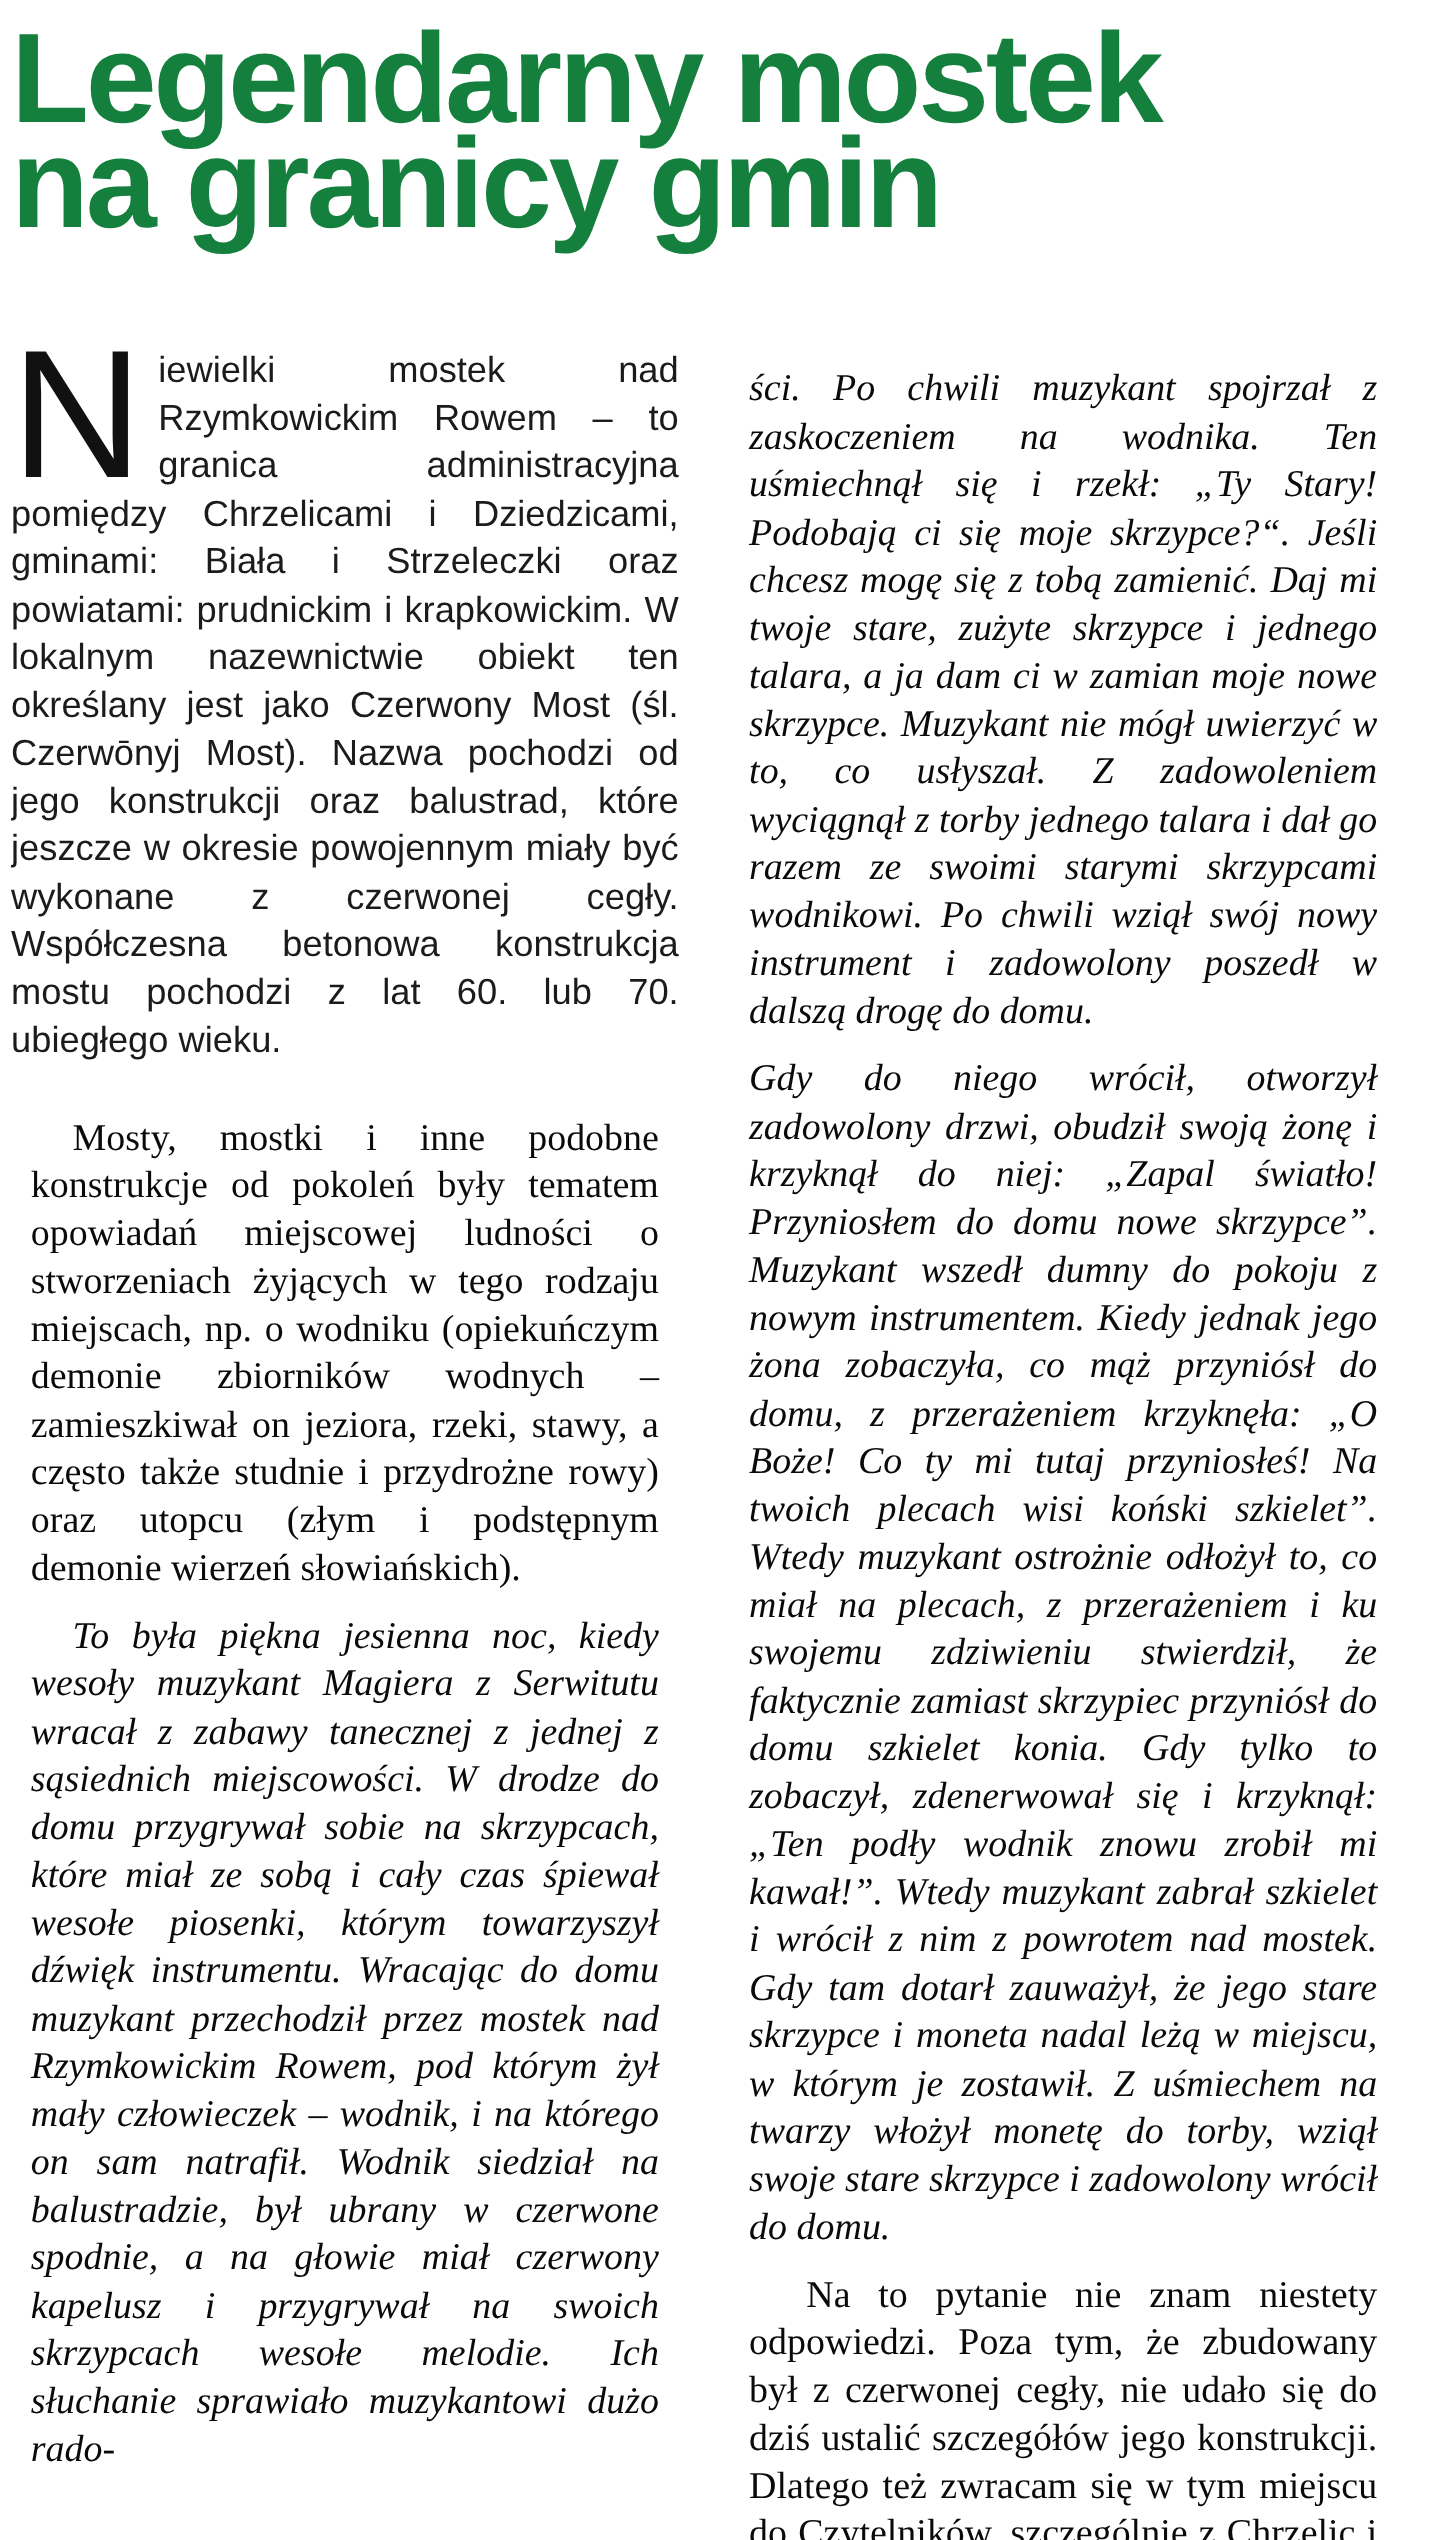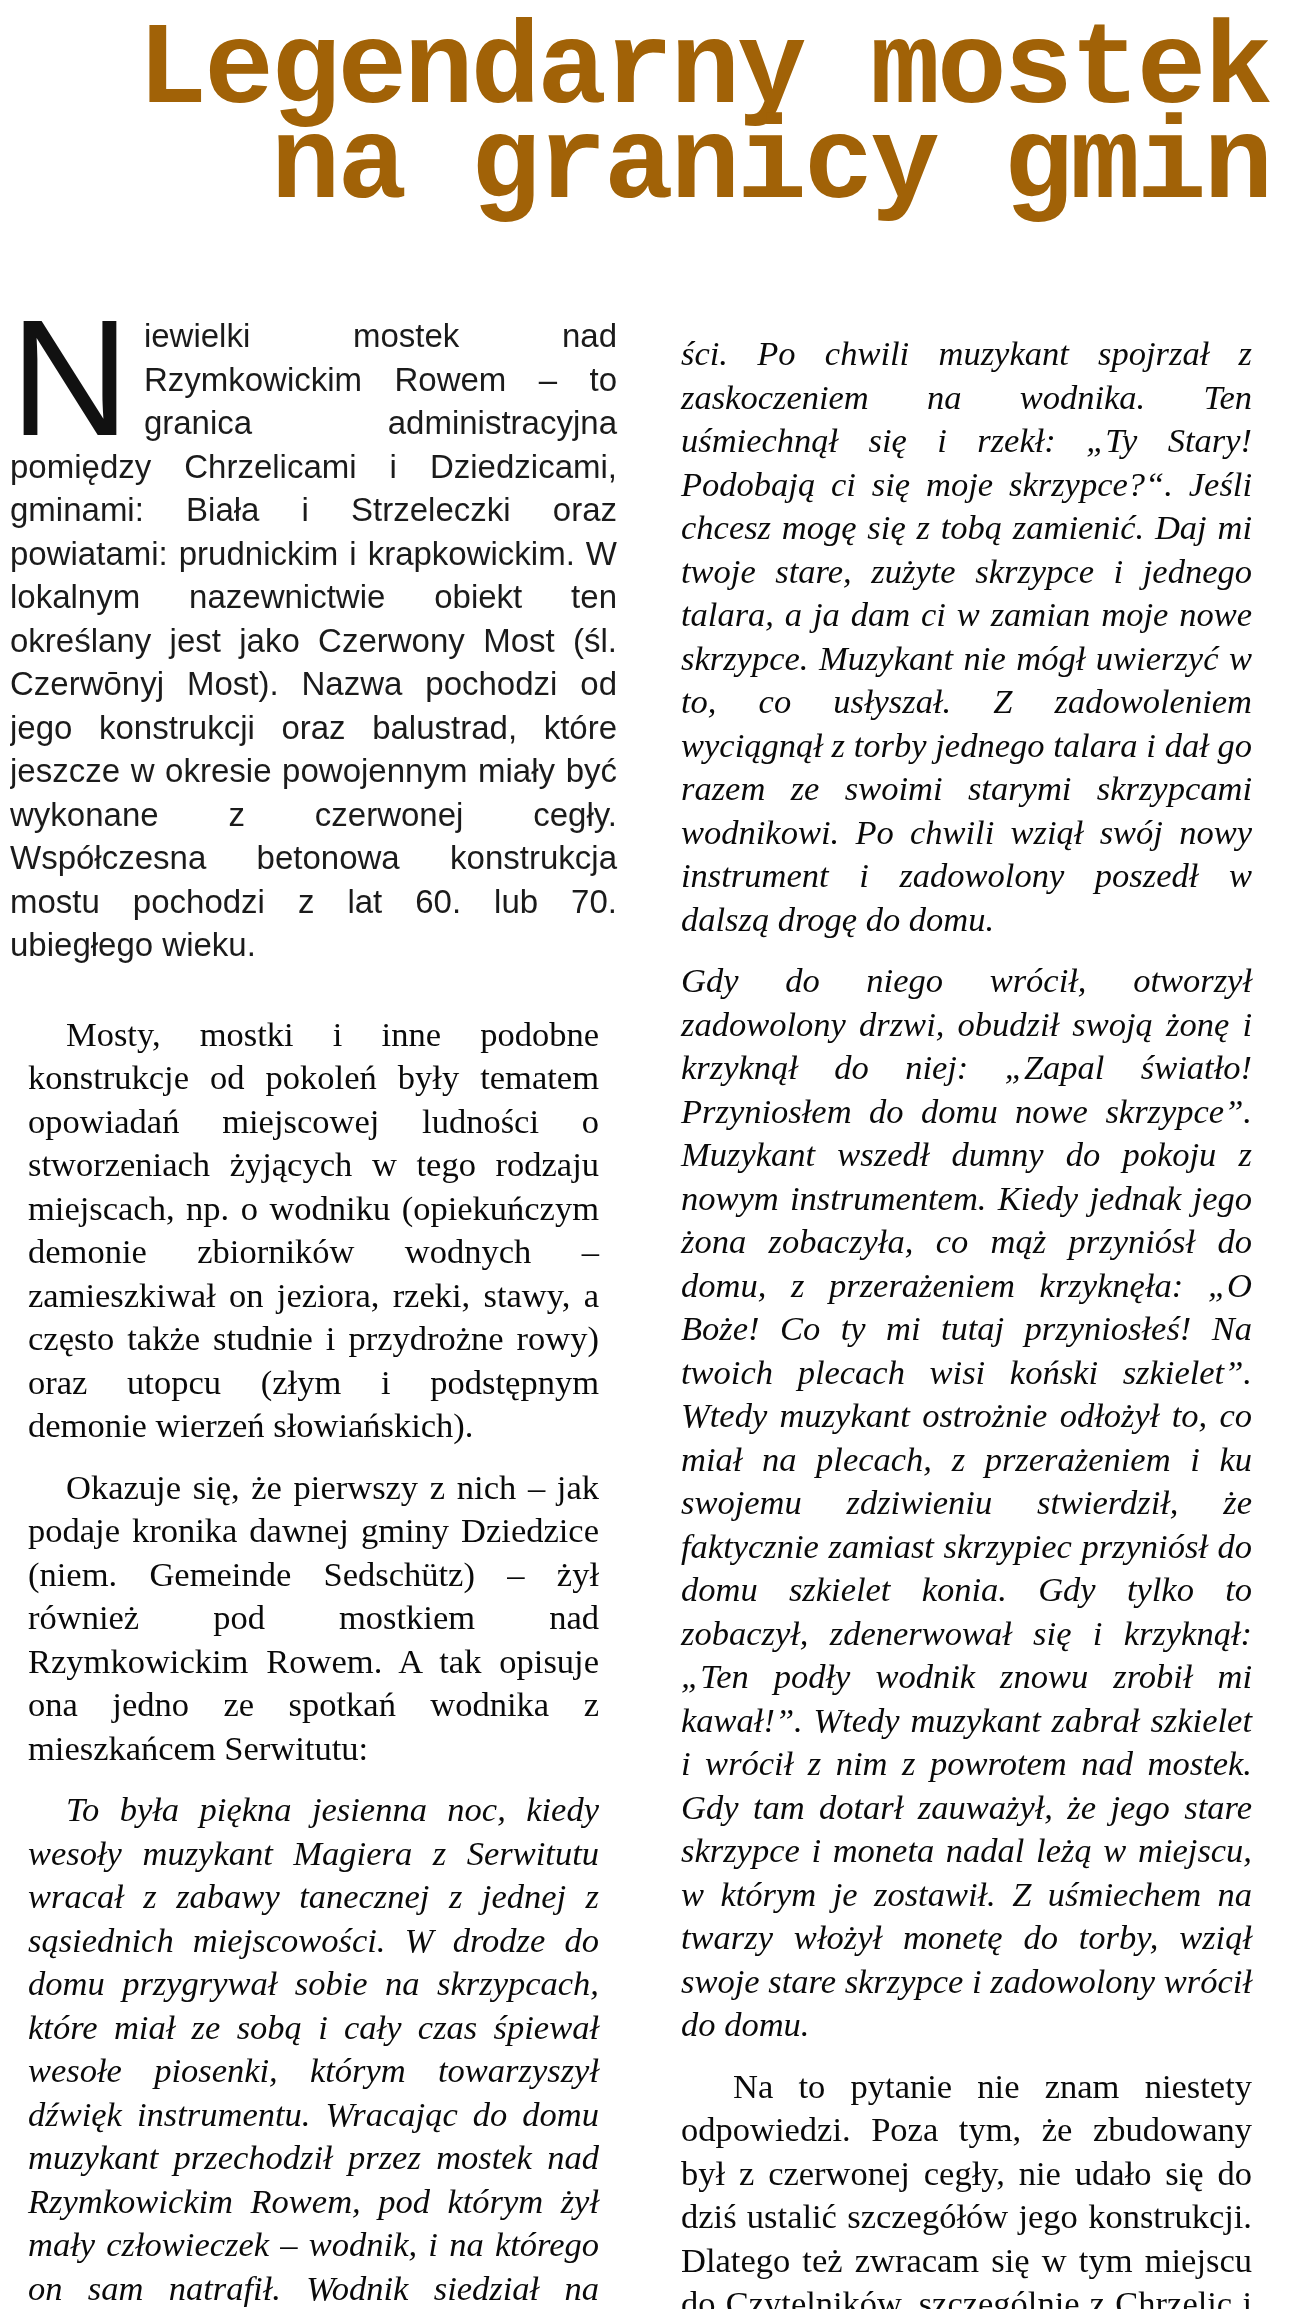--- a/index.html
+++ b/index.html
@@ -14,28 +14,28 @@
     color: #0a0a0a;
   }
   .page {
     box-sizing: border-box;
     width: 1300px;
     height: 2309px;
     padding: 10px 30px 0 10px;
     overflow: hidden;
   }
   .headline {
-    font-family: Liberation Mono, monospace;
+    font-family: Liberation Sans, sans-serif;
     font-weight: 700;
     font-size: 116px;
     line-height: 0.82;
     letter-spacing: -3px;
-    text-align: right;
+    text-align: left;
     margin: 14px 0 0 0;
-    color: #a16207;
+    color: #15803d;
   }
   .columns {
     display: flex;
     gap: 46px;
     margin-top: 100px;
     height: 2020px;
     overflow: hidden;
   }
   .col {
     flex: 1 1 0;
@@ -92,21 +92,20 @@
     <span>na granicy gmin</span>
   </h1>
 
   <div class="columns">
 
     <div class="col">
       <p class="lead">
         <span class="dropcap">N</span><span>iewielki mostek nad Rzymkowickim Rowem – to granica administracyjna pomiędzy Chrzelicami i Dziedzicami, gminami: Biała i Strzeleczki oraz powiatami: prudnickim i krapkowickim. W lokalnym nazewnictwie obiekt ten określany jest jako Czerwony Most (śl. Czerwōnyj Most). Nazwa pochodzi od jego konstrukcji oraz balustrad, które jeszcze w okresie powojennym miały być wykonane z czerwonej cegły. Współczesna betonowa konstrukcja mostu pochodzi z lat 60. lub 70. ubiegłego wieku.</span>
       </p>
       <p class="serif indent gap-top">Mosty, mostki i inne podobne konstrukcje od pokoleń były tematem opowiadań miejscowej ludności o stworzeniach żyjących w tego rodzaju miejscach, np. o wodniku (opiekuńczym demonie zbiorników wodnych – zamieszkiwał on jeziora, rzeki, stawy, a często także studnie i przydrożne rowy) oraz utopcu (złym i podstępnym demonie wierzeń słowiańskich).</p>
-      <p class="serif indent">Okazuje się, że pierwszy z nich – jak podaje kronika dawnej gminy Dziedzice (niem. Gemeinde Sedschütz) – żył również pod mostkiem nad Rzymkowickim Rowem. A tak opisuje ona jedno ze spotkań wodnika z mieszkańcem Serwitutu:</p>
       <p class="serif indent italic">To była piękna jesienna noc, kiedy wesoły muzykant Magiera z Serwitutu wracał z zabawy tanecznej z jednej z sąsiednich miejscowości. W drodze do domu przygrywał sobie na skrzypcach, które miał ze sobą i cały czas śpiewał wesołe piosenki, którym towarzyszył dźwięk instrumentu. Wracając do domu muzykant przechodził przez mostek nad Rzymkowickim Rowem, pod którym żył mały człowieczek – wodnik, i na którego on sam natrafił. Wodnik siedział na balustradzie, był ubrany w czerwone spodnie, a na głowie miał czerwony kapelusz i przygrywał na swoich skrzypcach wesołe melodie. Ich słuchanie sprawiało muzykantowi dużo rado-</p>
     </div>
 
     <div class="col">
       <p class="serif italic">ści. Po chwili muzykant spojrzał z zaskoczeniem na wodnika. Ten uśmiechnął się i rzekł: „Ty Stary! Podobają ci się moje skrzypce?“. Jeśli chcesz mogę się z tobą zamienić. Daj mi twoje stare, zużyte skrzypce i jednego talara, a ja dam ci w zamian moje nowe skrzypce. Muzykant nie mógł uwierzyć w to, co usłyszał. Z zadowoleniem wyciągnął z torby jednego talara i dał go razem ze swoimi starymi skrzypcami wodnikowi. Po chwili wziął swój nowy instrument i zadowolony poszedł w dalszą drogę do domu.</p>
       <p class="serif italic">Gdy do niego wrócił, otworzył zadowolony drzwi, obudził swoją żonę i krzyknął do niej: „Zapal światło! Przyniosłem do domu nowe skrzypce”. Muzykant wszedł dumny do pokoju z nowym instrumentem. Kiedy jednak jego żona zobaczyła, co mąż przyniósł do domu, z przerażeniem krzyknęła: „O Boże! Co ty mi tutaj przyniosłeś! Na twoich plecach wisi koński szkielet”. Wtedy muzykant ostrożnie odłożył to, co miał na plecach, z przerażeniem i ku swojemu zdziwieniu stwierdził, że faktycznie zamiast skrzypiec przyniósł do domu szkielet konia. Gdy tylko to zobaczył, zdenerwował się i krzyknął: „Ten podły wodnik znowu zrobił mi kawał!”. Wtedy muzykant zabrał szkielet i wrócił z nim z powrotem nad mostek. Gdy tam dotarł zauważył, że jego stare skrzypce i moneta nadal leżą w miejscu, w którym je zostawił. Z uśmiechem na twarzy włożył monetę do torby, wziął swoje stare skrzypce i zadowolony wrócił do domu.</p>
       <p class="serif closing">Na to pytanie nie znam niestety odpowiedzi. Poza tym, że zbudowany był z czerwonej cegły, nie udało się do dziś ustalić szczegółów jego konstrukcji. Dlatego też zwracam się w tym miejscu do Czytelników, szczególnie z Chrzelic i okolic, z prośbą o przeszukanie prywatnych zbiorów zdjęć – może na którejś z nich odnajdzie się ten obiekt.</p>
 
     </div>
 

